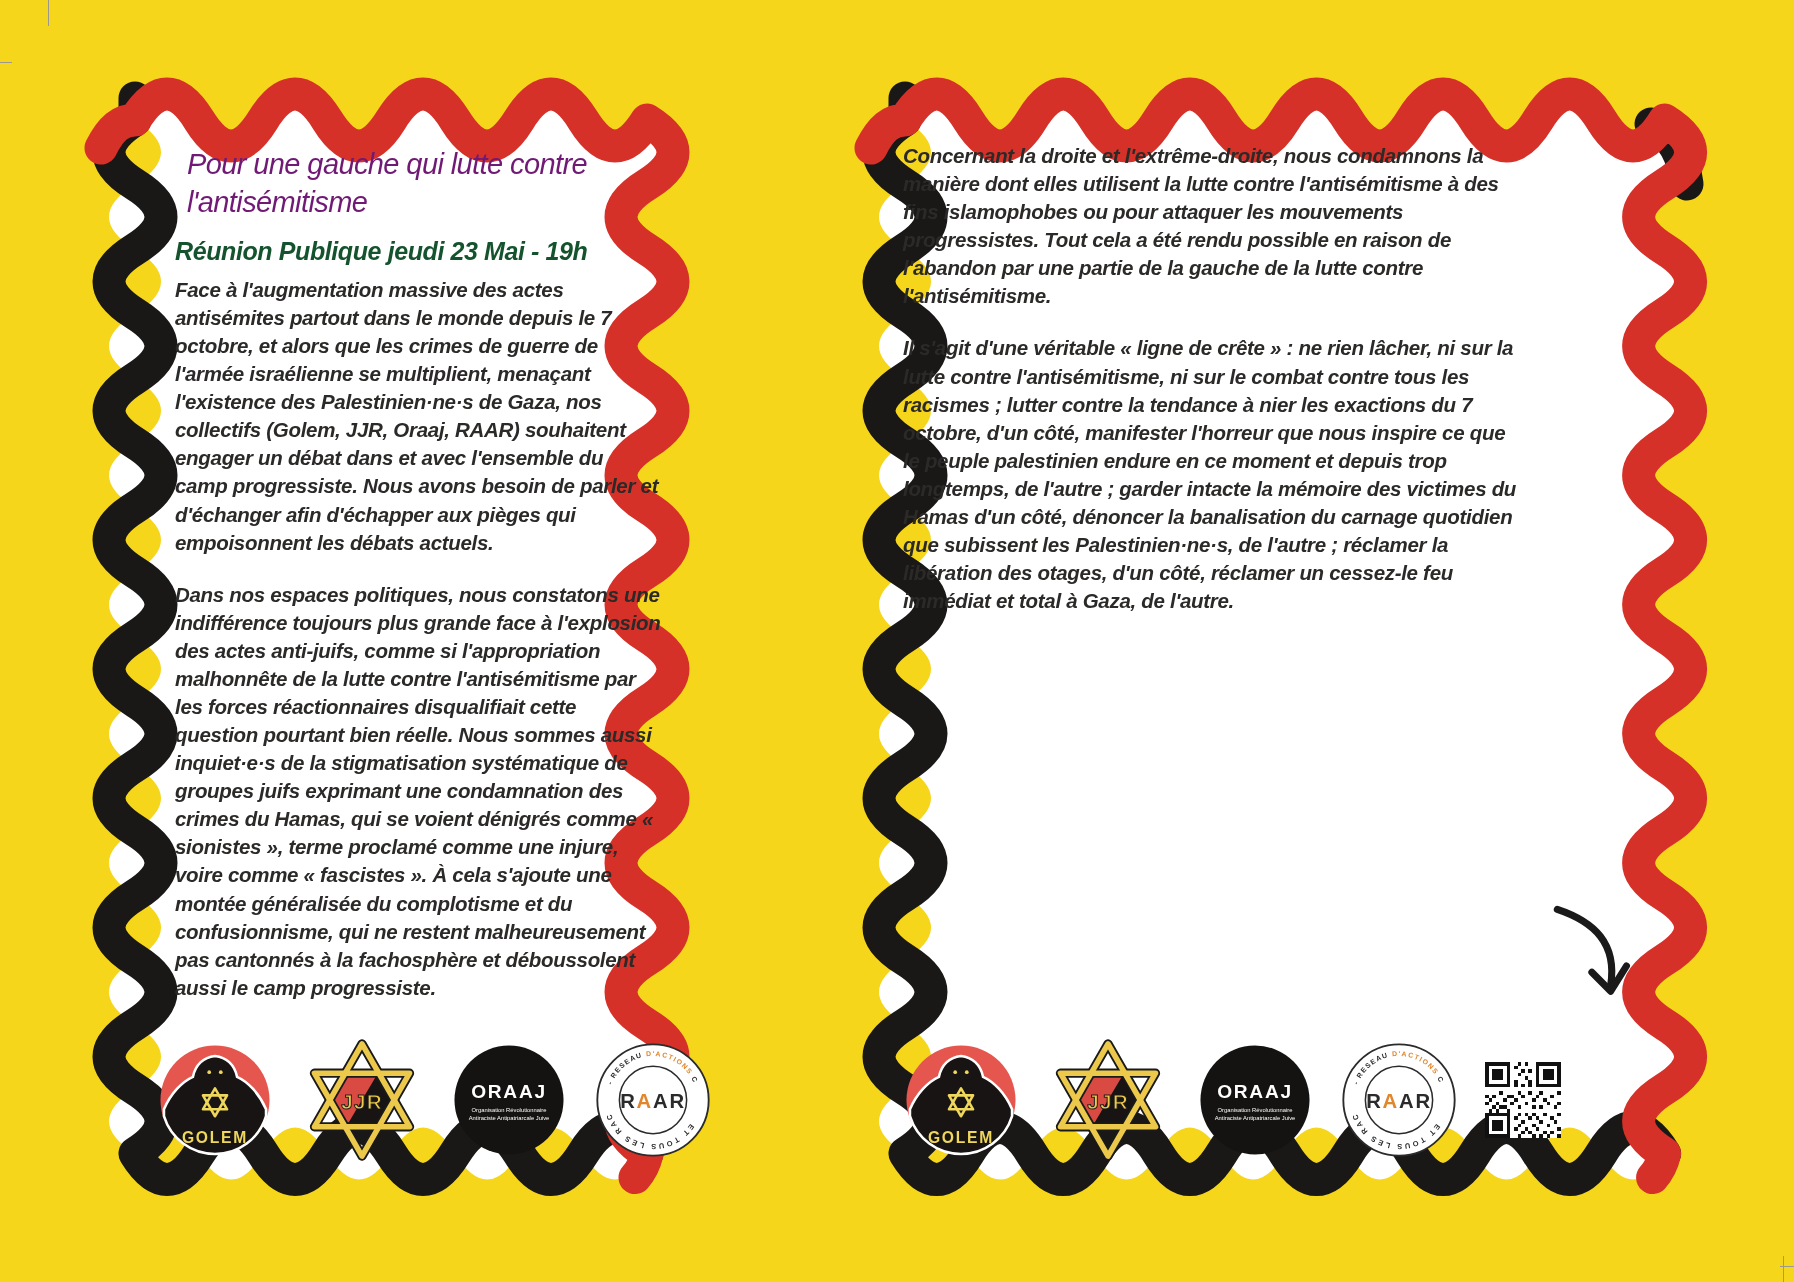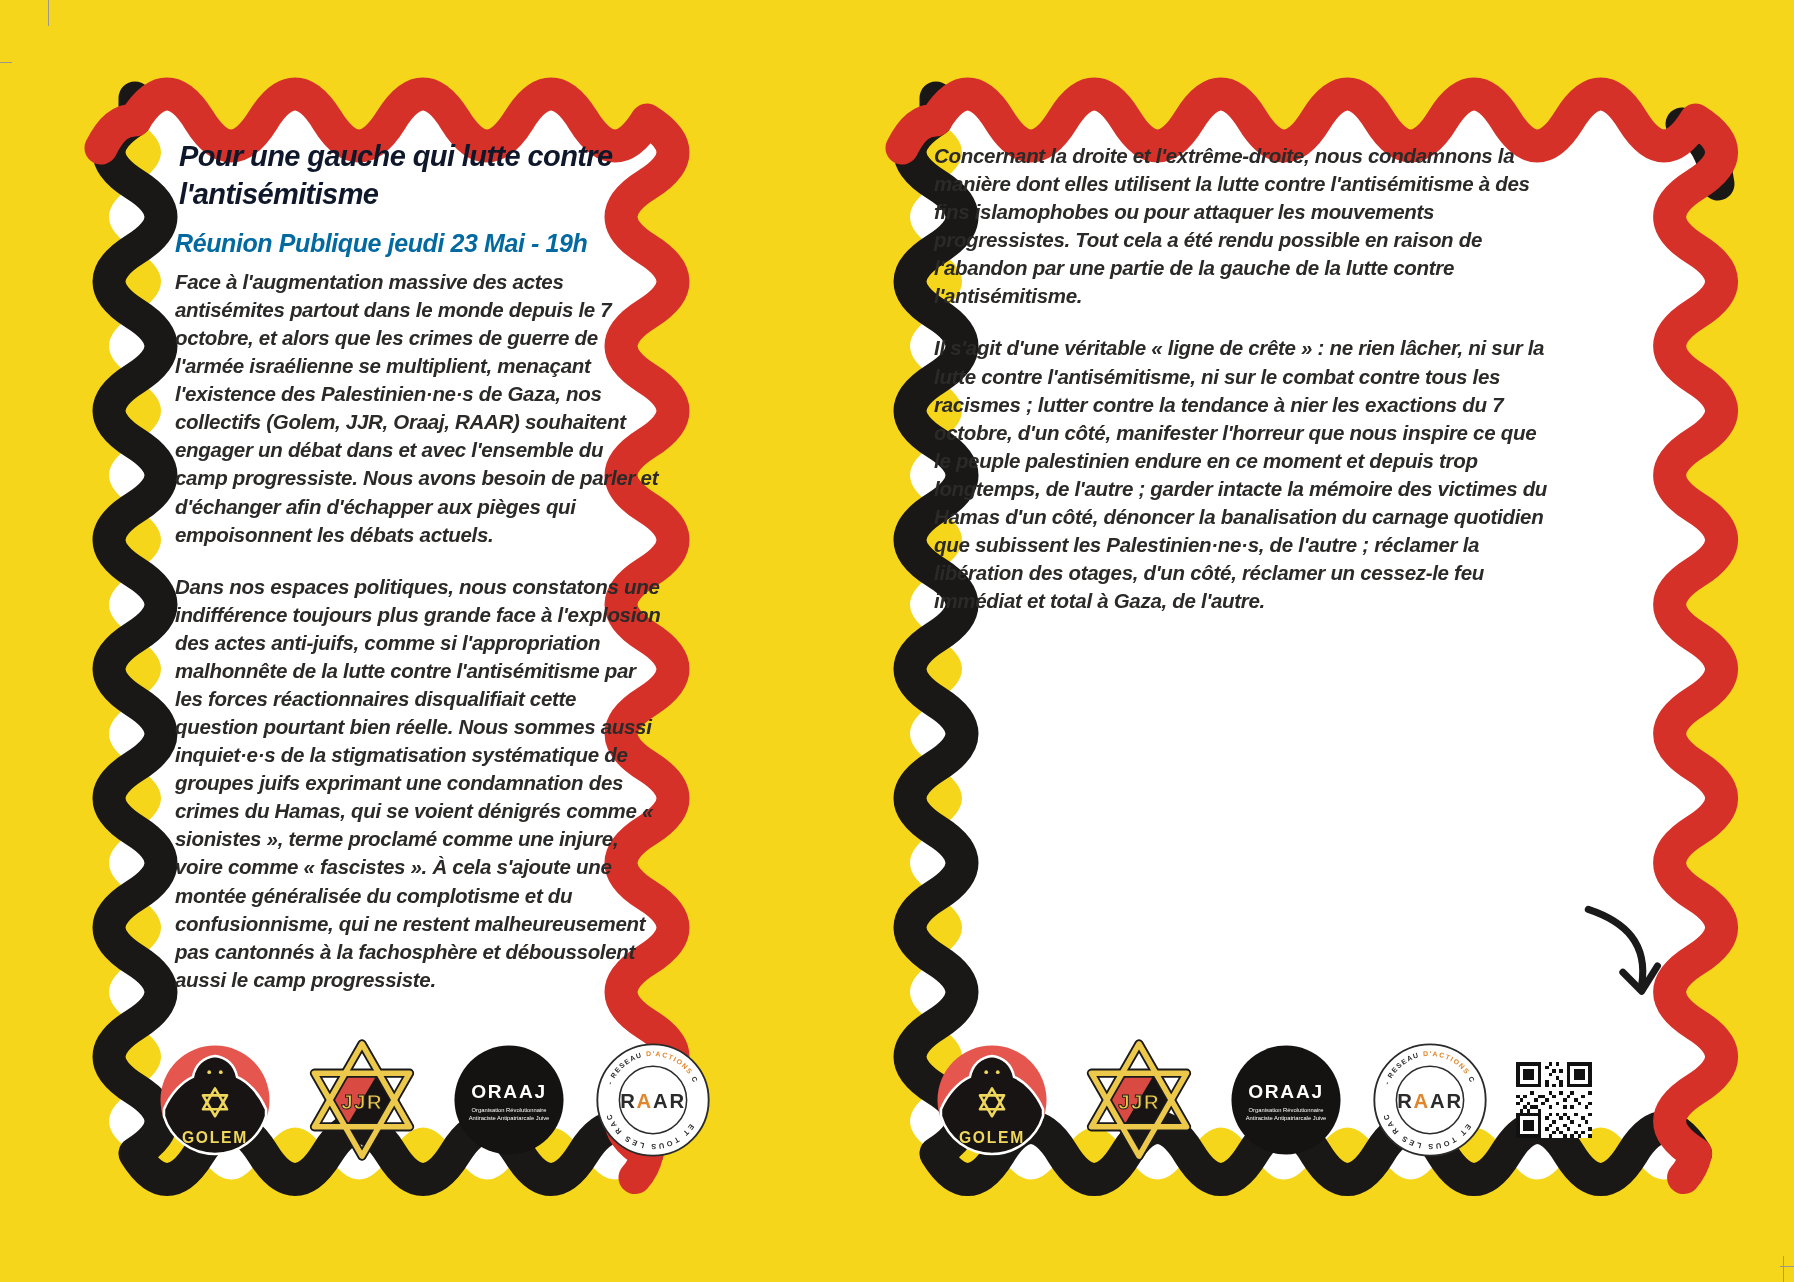--- a/index.html
+++ b/index.html
@@ -5,25 +5,25 @@
   html,body{margin:0;padding:0;}
   body{
     width:1794px;height:1282px;position:relative;overflow:hidden;
     background:#F5D61B;
     font-family:"Liberation Sans", sans-serif;
   }
   .panel{position:absolute;top:62px;height:1155px;}
   .panel svg.frame{position:absolute;left:0;top:0;width:100%;height:100%;}
   .content{position:absolute;}
   h1.flyer-title{
-    margin:4px;color:#0f172a;font-size:29px;line-height:1.3;
-    font-weight:bold;font-style:italic;letter-spacing:-0.6px;
+    margin:12px;color:#701a75;font-size:29px;line-height:1.3;
+    font-weight:normal;font-style:italic;letter-spacing:-0.6px;
   }
   .event-lines{
-    margin-top:14px;color:#0369a1;font-size:25px;line-height:1.3;
+    margin-top:14px;color:#14532d;font-size:25px;line-height:1.3;
     font-weight:bold;font-style:italic;letter-spacing:-0.4px;
   }
   .bodycopy p{
     margin:0 0 24px 0;color:#2B2A28;font-size:20.5px;line-height:1.37;
     font-weight:bold;font-style:italic;letter-spacing:-0.3px;
   }
   .bodycopy p.inscription{margin-top:30px;}
   .logo-row{position:absolute;display:flex;align-items:center;gap:28px;}
   .logo{width:116px;height:116px;flex:0 0 auto;}
   .logo.jjr{width:122px;height:122px;}
@@ -117,21 +117,21 @@
         <textPath href="#raar-top-a"><tspan>- RESEAU </tspan><tspan fill="#E1862C">D'ACTIONS</tspan><tspan> CONTRE L'ANTISEMITISME -</tspan></textPath>
       </text>
       <text font-size="6.4" font-weight="bold" letter-spacing="2" fill="#2b2b2b">
         <textPath href="#raar-bot-a" startOffset="8"><tspan>ET TOUS LES RACISMES</tspan></textPath>
       </text>
       <text x="50" y="56.5" text-anchor="middle" font-size="17.5" font-weight="bold" letter-spacing="1.5" fill="#2b2b2b"><tspan>R</tspan><tspan fill="#E1862C">A</tspan><tspan>A</tspan><tspan>R</tspan></text>
     </svg>
   </div>
 </div>
 
-<div class="panel" style="left:876px;width:880px;text-decoration:underline;">
+<div class="panel" style="left:845px;width:880px;text-decoration:underline;">
   <svg class="frame" viewBox="0 0 880 1155" preserveAspectRatio="none">
 
     <path fill="#ffffff" d="M60,58
       q31.7,-52 63.3,0 q31.7,52 63.3,0 q31.7,-52 63.3,0 q31.7,52 63.3,0 q31.7,-52 63.3,0 q31.7,52 63.3,0 q31.7,-52 63.3,0 q31.7,52 63.3,0 q31.7,-52 63.3,0 q31.7,52 63.3,0 q31.7,-52 63.3,0 q31.7,52 63.3,0
       q52,32.3 0,64.6 q-52,32.3 0,64.6 q52,32.3 0,64.6 q-52,32.3 0,64.6 q52,32.3 0,64.6 q-52,32.3 0,64.6 q52,32.3 0,64.6 q-52,32.3 0,64.6 q52,32.3 0,64.6 q-52,32.3 0,64.6 q52,32.3 0,64.6 q-52,32.3 0,64.6 q52,32.3 0,64.6 q-52,32.3 0,64.6 q52,32.3 0,64.6 q-52,32.3 0,64.6
       q-31.7,52 -63.3,0 q-31.7,-52 -63.3,0 q-31.7,52 -63.3,0 q-31.7,-52 -63.3,0 q-31.7,52 -63.3,0 q-31.7,-52 -63.3,0 q-31.7,52 -63.3,0 q-31.7,-52 -63.3,0 q-31.7,52 -63.3,0 q-31.7,-52 -63.3,0 q-31.7,52 -63.3,0 q-31.7,-52 -63.3,0
       q-52,-32.3 0,-64.6 q52,-32.3 0,-64.6 q-52,-32.3 0,-64.6 q52,-32.3 0,-64.6 q-52,-32.3 0,-64.6 q52,-32.3 0,-64.6 q-52,-32.3 0,-64.6 q52,-32.3 0,-64.6 q-52,-32.3 0,-64.6 q52,-32.3 0,-64.6 q-52,-32.3 0,-64.6 q52,-32.3 0,-64.6 q-52,-32.3 0,-64.6 q52,-32.3 0,-64.6 q-52,-32.3 0,-64.6 q52,-32.3 0,-64.6
       Z"></path>
 
     <path fill="none" stroke="#1A1717" stroke-width="33" stroke-linecap="round" d="M806,62 q30,14 36,60"></path>

